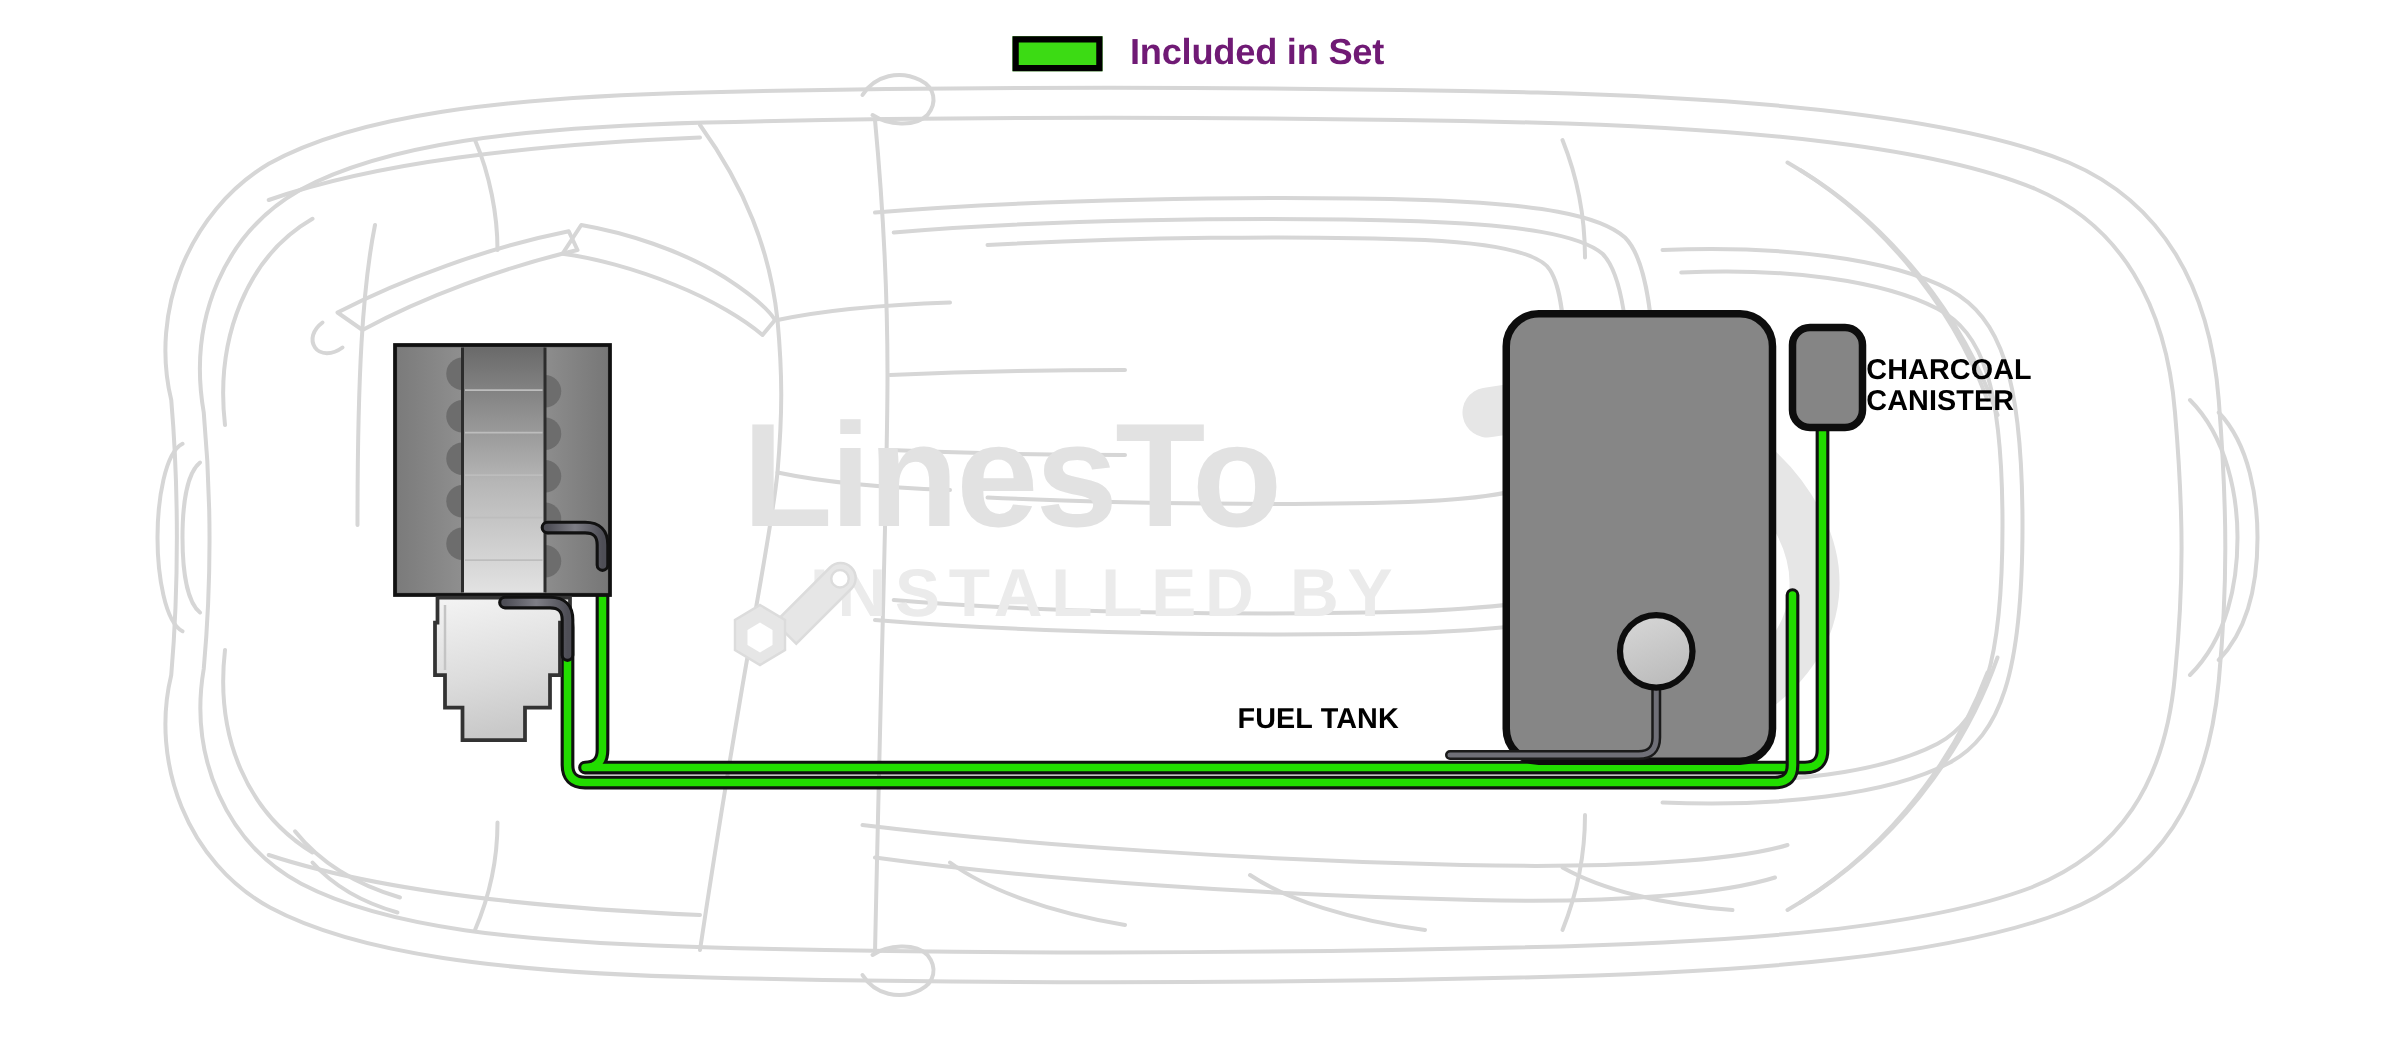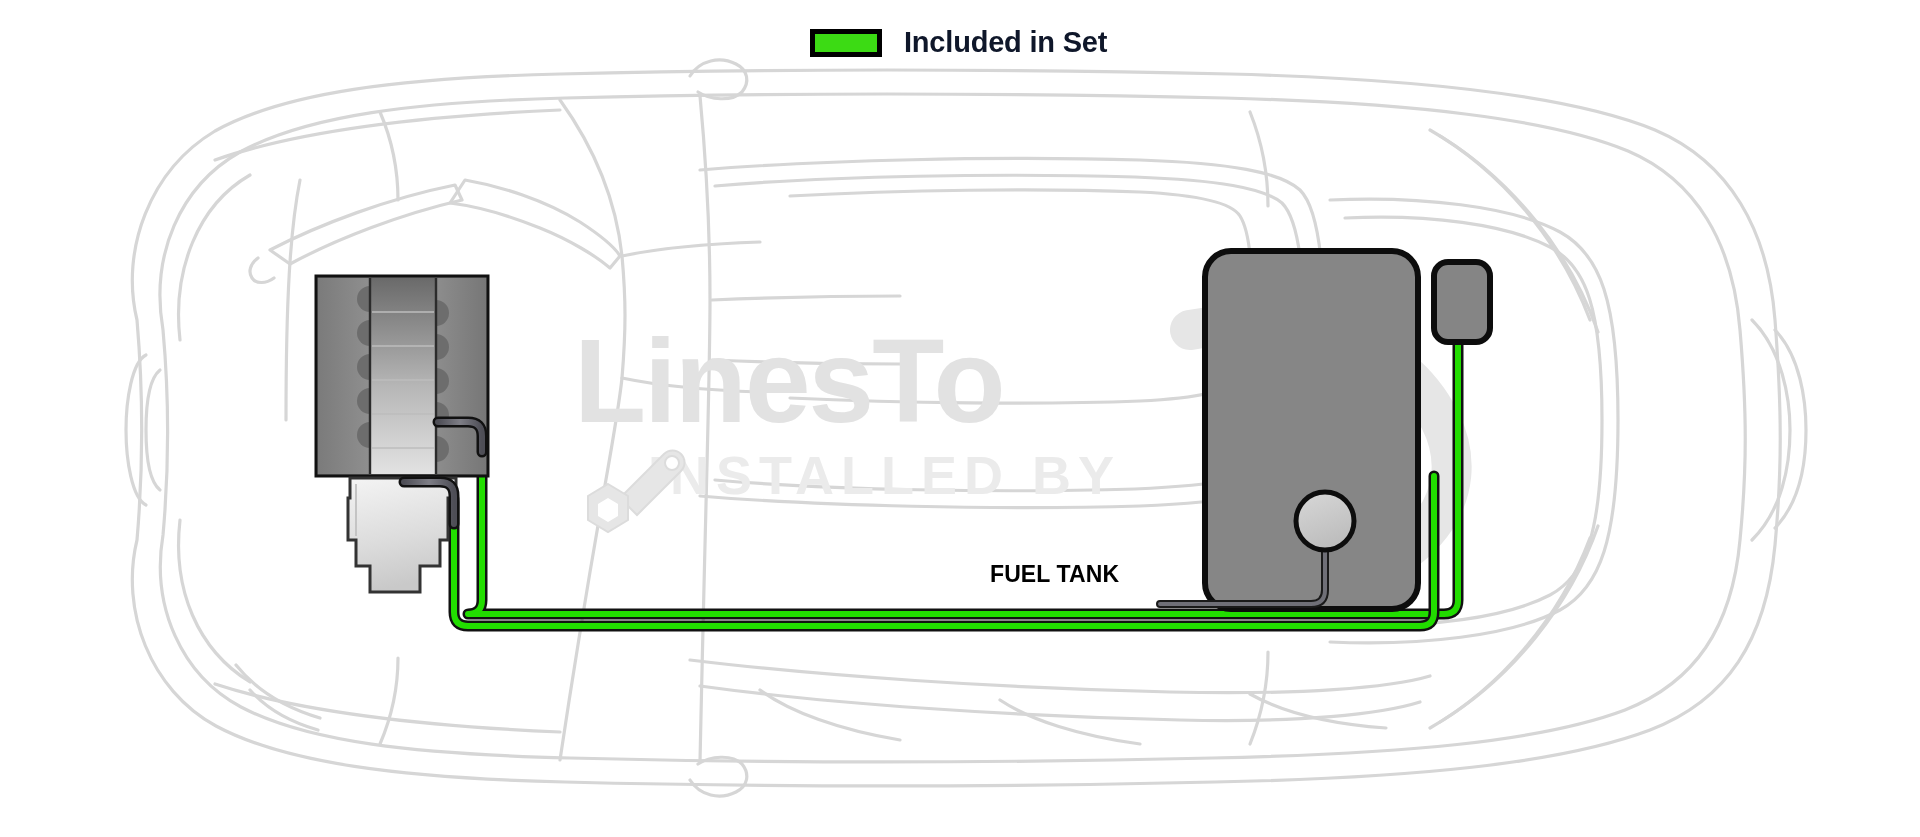--- a/index.html
+++ b/index.html
@@ -36,21 +36,21 @@
     width: 72px;
     height: 28px;
     background: #3cdb14;
     border: 5px solid #000000;
     box-sizing: border-box;
     display: block;
   }
   .legend-label {
     font-size: 29px;
     font-weight: bold;
-    color: #0f172a;
+    color: #701a75;
     letter-spacing: -0.2px;
     white-space: nowrap;
   }
 
   
   .stage {
     position: absolute;
     left: 0;
     top: 0;
     width: 1920px;
@@ -78,21 +78,21 @@
   }
 
   
   .watermark {
     position: absolute;
     z-index: 5;
     pointer-events: none;
     user-select: none;
   }
   #watermark-wordmark {
-    left: 574px;
+    left: 594px;
     top: 322px;
     font-size: 118px;
     font-weight: bold;
     color: #e2e2e2;
     letter-spacing: -2px;
     line-height: 1;
   }
   #watermark-tagline {
     left: 648px;
     top: 448px;
@@ -415,16 +415,18 @@
 
     <path d="M 24,44 L 44,56 L 44,80 L 24,92 L 4,80 L 4,56 Z" fill="#e6e6e6" stroke="#dcdcdc" stroke-width="2"></path>
     <path d="M 24,58 L 34,64 L 34,76 L 24,82 L 14,76 L 14,64 Z" fill="#ffffff"></path>
   </svg>
 
   <div class="legend">
     <span class="legend-swatch"></span>
     <span class="legend-label">Included in Set</span>
   </div>
 
+  <div class="callout" id="label-charcoal-canister">CHARCOAL
+CANISTER</div>
 
   <div class="callout" id="label-fuel-tank">FUEL TANK</div>
 
 </div>
 
 </body></html>

